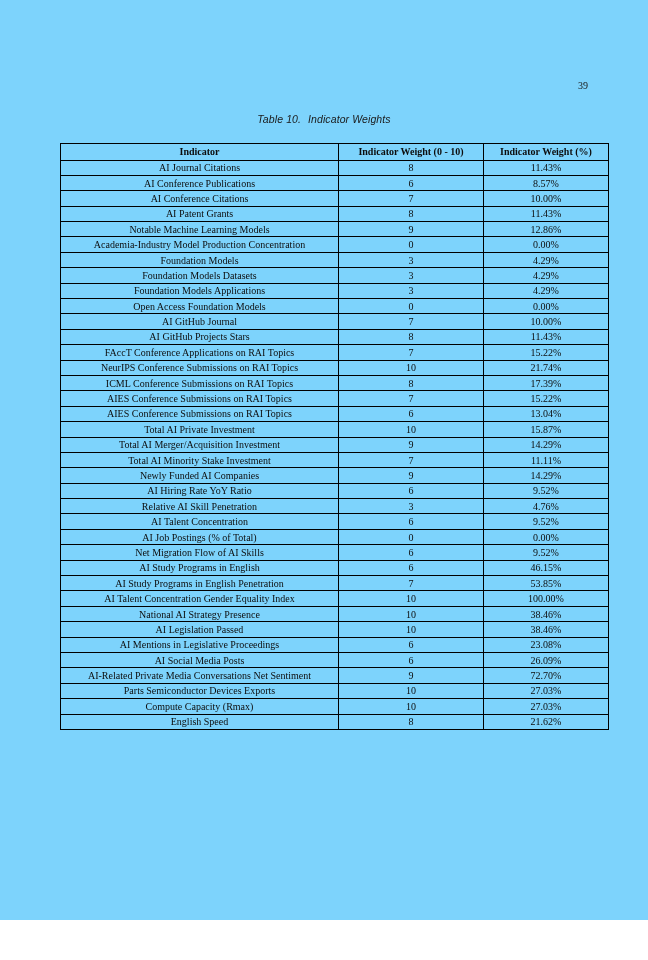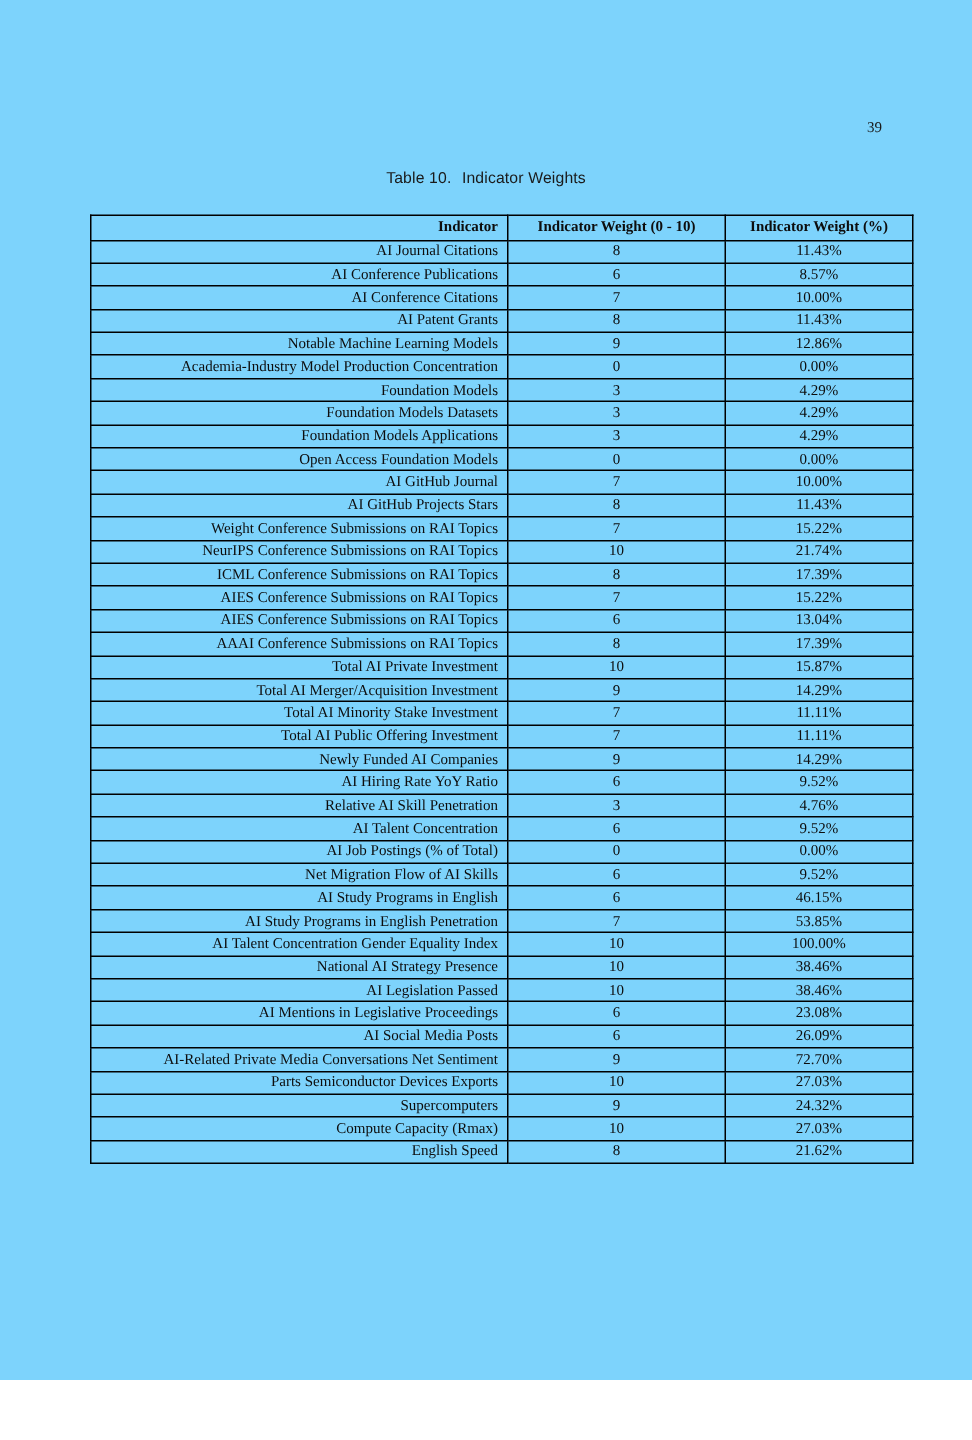--- a/index.html
+++ b/index.html
@@ -27,20 +27,21 @@
   .table-caption {
     position: absolute;
     top: 113px;
     left: 0;
     width: 100%;
     text-align: center;
     font-family: "Liberation Sans", sans-serif;
     font-size: 10.5px;
     color: #1a1a1a;
     letter-spacing: 0.1px;
+    font-style: italic;
   }
   .table-caption .caption-label {
     margin-right: 7px;
   }
   .weights-table {
     position: absolute;
     top: 143px;
     left: 60px;
     width: 548px;
     border-collapse: collapse;
@@ -62,21 +63,21 @@
     overflow: hidden;
     white-space: nowrap;
   }
   .weights-table th {
     font-weight: bold;
     font-size: 10px;
     height: 15.5px;
   }
   .weights-table th:first-child,
   .weights-table td:first-child {
-    text-align: right;
+    text-align: center;
   }
   .weights-table th:nth-child(2),
   .weights-table td:nth-child(2),
   .weights-table th:nth-child(3),
   .weights-table td:nth-child(3) {
     text-align: center;
   }
   .weights-table { border: 1.5px solid #000000; }
 </style>
 </head>
@@ -158,21 +159,21 @@
           <td>AI GitHub Journal</td>
           <td>7</td>
           <td>10.00%</td>
         </tr>
         <tr>
           <td>AI GitHub Projects Stars</td>
           <td>8</td>
           <td>11.43%</td>
         </tr>
         <tr>
-          <td>Weight Conference Submissions on RAI Topics</td>
+          <td>FAccT Conference Applications on RAI Topics</td>
           <td>7</td>
           <td>15.22%</td>
         </tr>
         <tr>
           <td>NeurIPS Conference Submissions on RAI Topics</td>
           <td>10</td>
           <td>21.74%</td>
         </tr>
         <tr>
           <td>ICML Conference Submissions on RAI Topics</td>
@@ -183,41 +184,31 @@
           <td>AIES Conference Submissions on RAI Topics</td>
           <td>7</td>
           <td>15.22%</td>
         </tr>
         <tr>
           <td>AIES Conference Submissions on RAI Topics</td>
           <td>6</td>
           <td>13.04%</td>
         </tr>
         <tr>
-          <td>AAAI Conference Submissions on RAI Topics</td>
-          <td>8</td>
-          <td>17.39%</td>
-        </tr>
-        <tr>
           <td>Total AI Private Investment</td>
           <td>10</td>
           <td>15.87%</td>
         </tr>
         <tr>
           <td>Total AI Merger/Acquisition Investment</td>
           <td>9</td>
           <td>14.29%</td>
         </tr>
         <tr>
           <td>Total AI Minority Stake Investment</td>
-          <td>7</td>
-          <td>11.11%</td>
-        </tr>
-        <tr>
-          <td>Total AI Public Offering Investment</td>
           <td>7</td>
           <td>11.11%</td>
         </tr>
         <tr>
           <td>Newly Funded AI Companies</td>
           <td>9</td>
           <td>14.29%</td>
         </tr>
         <tr>
           <td>AI Hiring Rate YoY Ratio</td>
@@ -283,25 +274,20 @@
           <td>AI-Related Private Media Conversations Net Sentiment</td>
           <td>9</td>
           <td>72.70%</td>
         </tr>
         <tr>
           <td>Parts Semiconductor Devices Exports</td>
           <td>10</td>
           <td>27.03%</td>
         </tr>
         <tr>
-          <td>Supercomputers</td>
-          <td>9</td>
-          <td>24.32%</td>
-        </tr>
-        <tr>
           <td>Compute Capacity (Rmax)</td>
           <td>10</td>
           <td>27.03%</td>
         </tr>
         <tr>
           <td>English Speed</td>
           <td>8</td>
           <td>21.62%</td>
         </tr>
       </tbody>

